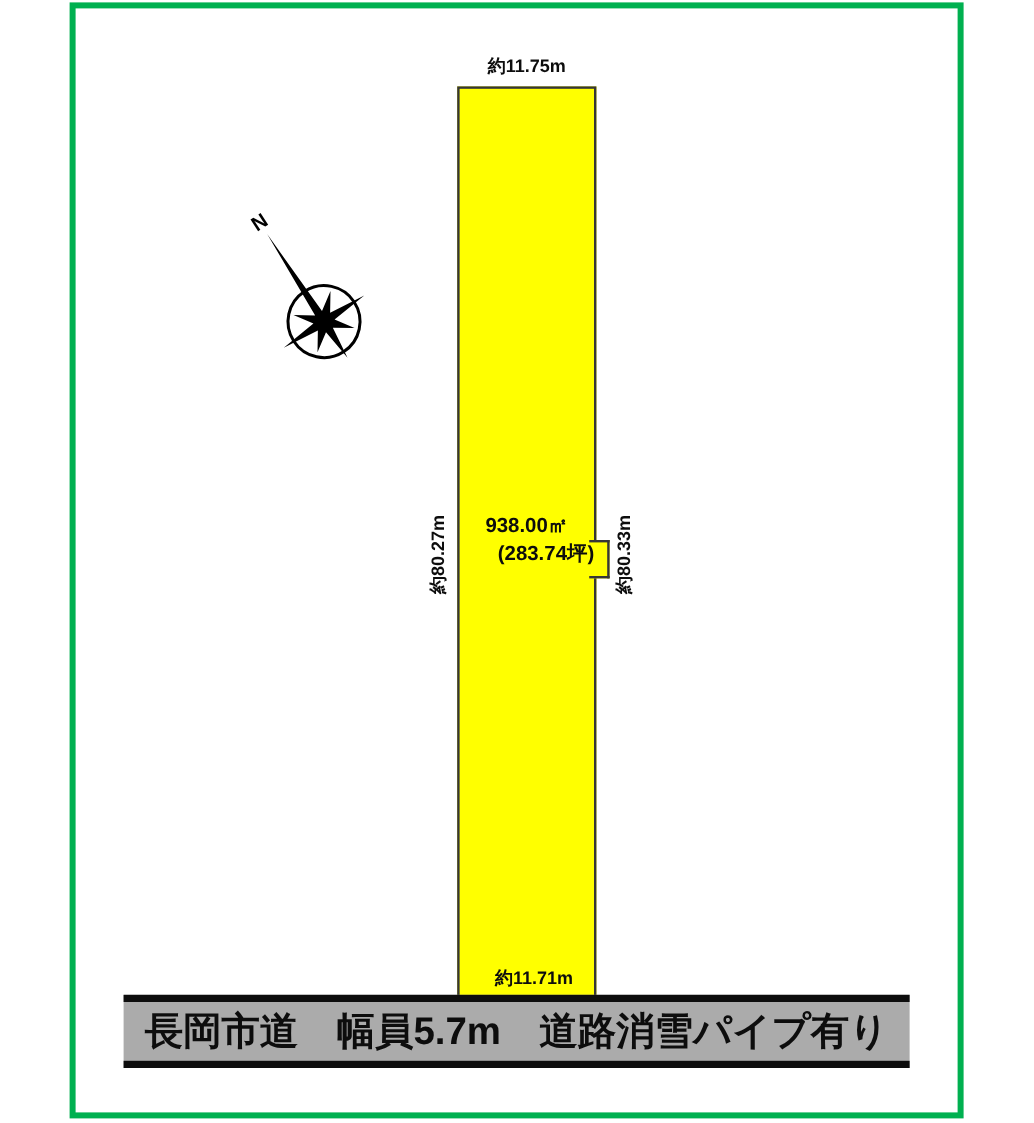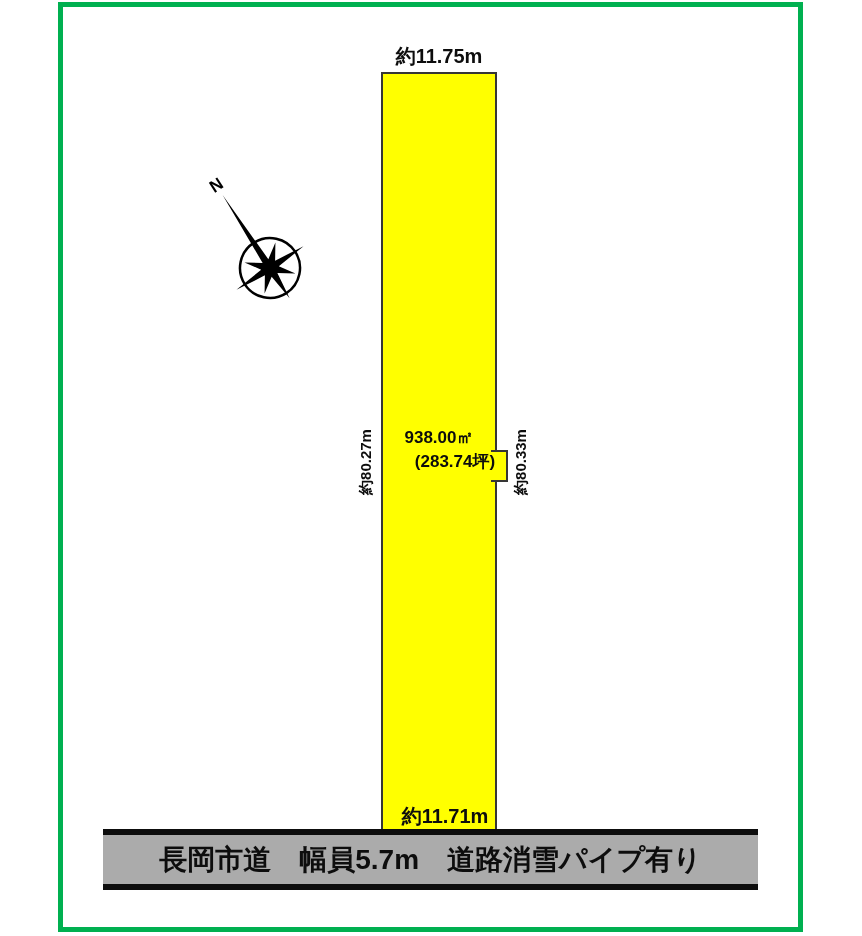--- a/index.html
+++ b/index.html
@@ -49,21 +49,21 @@
     border-top: 2px solid #363636;
     border-right: 2px solid #363636;
     border-bottom: 2px solid #363636;
     box-sizing: border-box;
     z-index: 2;
   }
   .dim-label {
     position: absolute;
     color: #0d0d0d;
     font-weight: bold;
-    font-size: 20px;
+    font-size: 15px;
     text-align: center;
     z-index: 4;
     white-space: nowrap;
   }
   .dim-top {
     left: 363px;
     top: 46px;
     width: 152px;
     line-height: 20px;
   }
@@ -114,21 +114,21 @@
     border-bottom: 6px solid #0d0d0d;
     box-sizing: border-box;
     display: flex;
     align-items: center;
     justify-content: center;
     z-index: 3;
   }
   .road-text {
     color: #0d0d0d;
     font-weight: bold;
-    font-size: 28px;
+    font-size: 32px;
     white-space: nowrap;
   }
   
   .compass {
     position: absolute;
     left: 170px;
     top: 158px;
     width: 200px;
     height: 220px;
     z-index: 1;

